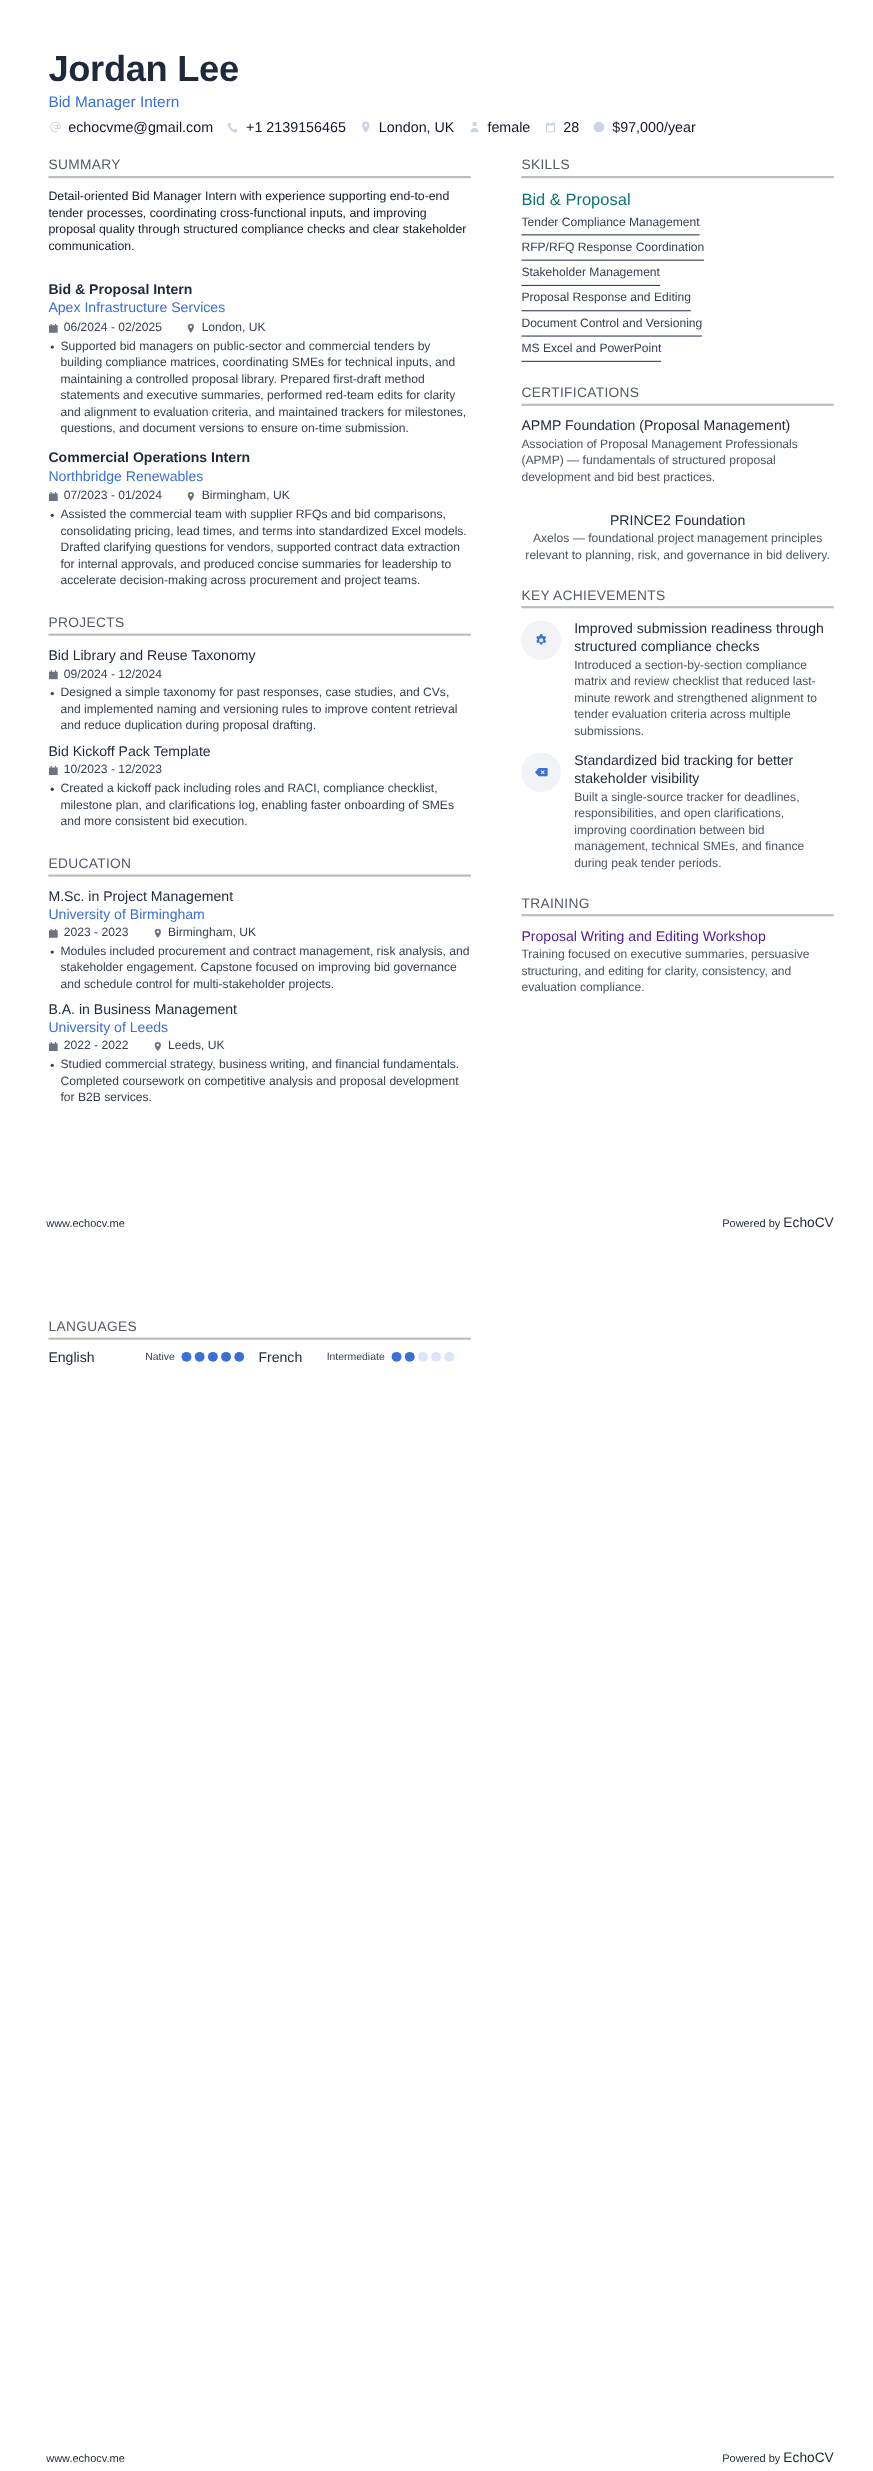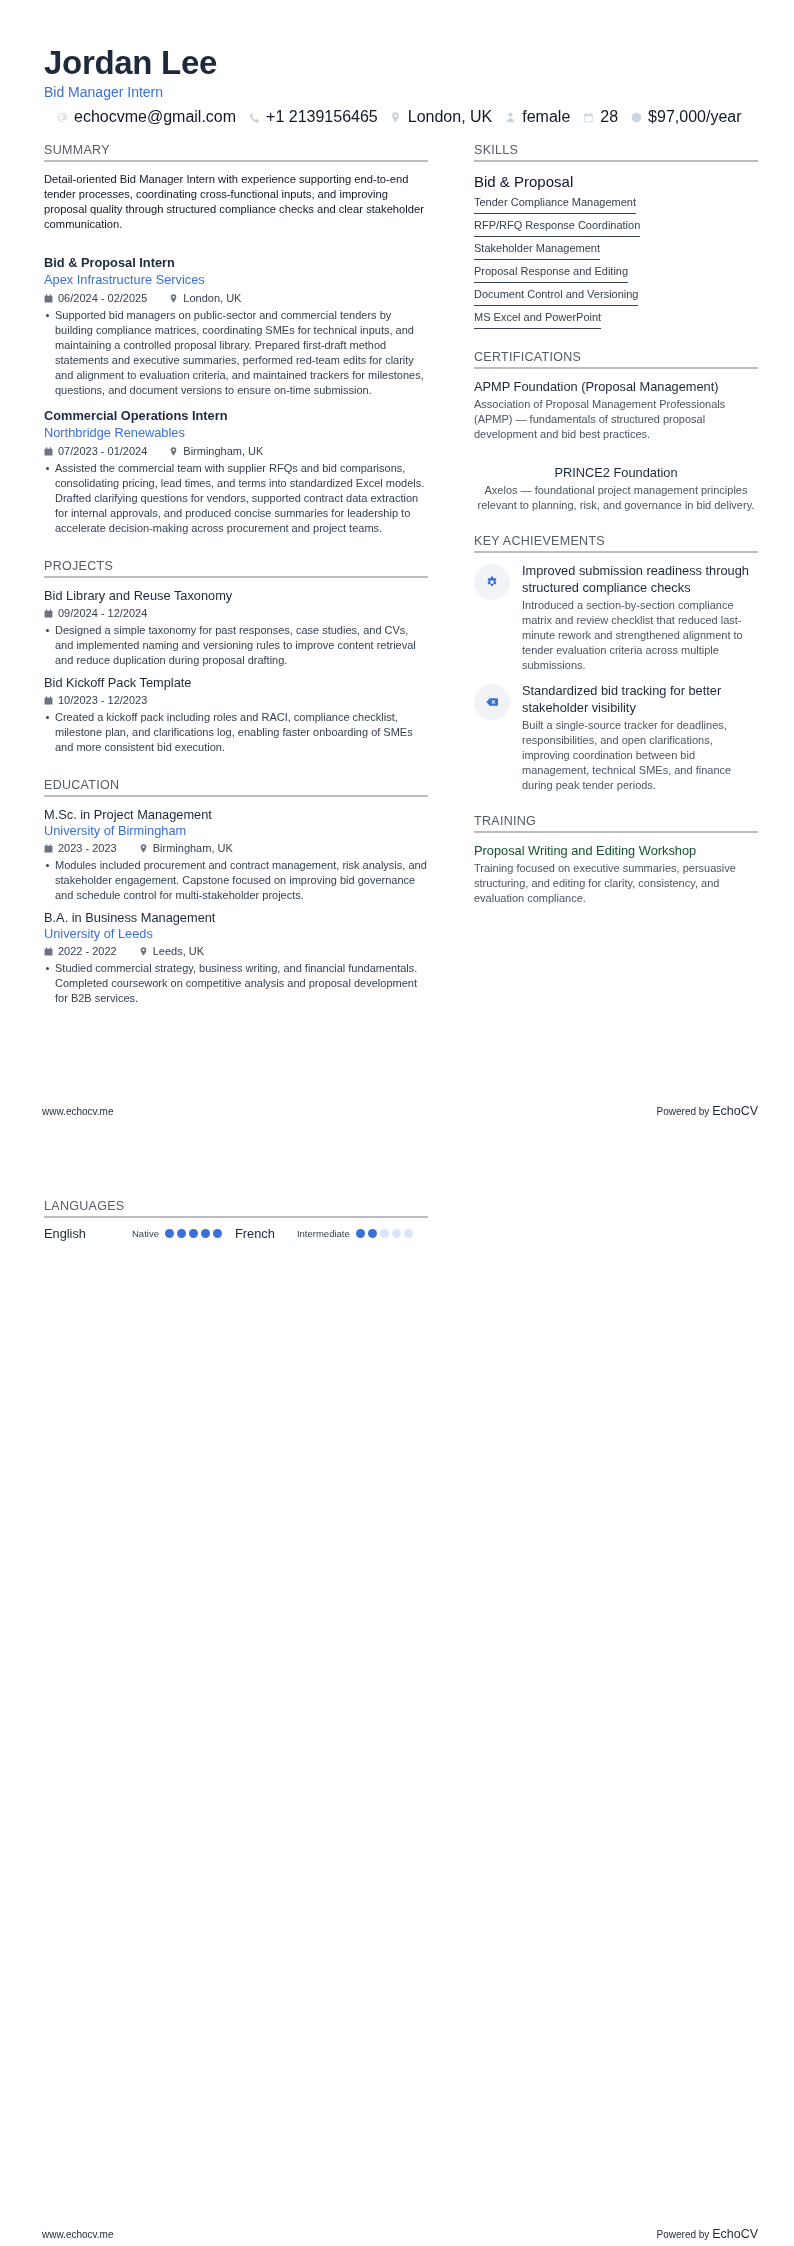--- a/index.html
+++ b/index.html
@@ -17,22 +17,22 @@
   .page2 { top: 1123px; height: 1123px; }
 
   
   .header { position: absolute; left: 44px; top: 44px; }
   .name {
     font-size: 33px; font-weight: bold; color: #1e293b;
     letter-spacing: -0.3px; line-height: 38px;
   }
   .title { font-size: 14px; color: #3b6fd6; margin-top: 1px; line-height: 18px; }
   .contacts {
-    position: absolute; left: 56px; top: 108px;
-    display: flex; align-items: center; font-size: 16px; color: #111827;
+    position: absolute; left: 44px; top: 108px;
+    display: flex; align-items: center; font-size: 13px; color: #111827;
   }
   .contact { display: flex; align-items: center; margin-right: 12px; }
   .contact .ci { width: 12px; height: 12px; margin-right: 6px; display: inline-flex; align-items: center; justify-content: center; }
   .contact .ci svg { width: 11px; height: 11px; fill: #cbd5e1; }
 
   
   .col-left { position: absolute; left: 44px; top: 142px; width: 384px; }
   .col-right { position: absolute; left: 474px; top: 142px; width: 284px; }
 
   .sec-title {
@@ -55,42 +55,42 @@
   ul.bullets li {
     position: relative; padding-left: 11px;
     font-size: 11px; line-height: 15px; color: #374151;
   }
   ul.bullets li::before {
     content: ""; position: absolute; left: 2px; top: 6px;
     width: 3px; height: 3px; border-radius: 50%; background: #374151;
   }
 
   
-  .skill-group { font-size: 15px; color: #0f172a; margin-top: 10px; line-height: 19px; }
+  .skill-group { font-size: 15px; color: #0f766e; margin-top: 10px; line-height: 19px; }
   .skill-item {
     display: inline-block; font-size: 11px; color: #374151;
     padding: 4px 0 4px 0; border-bottom: 1.5px solid #374151;
     line-height: 14px;
   }
   .skill-row { margin-top: 0; }
 
   .cert-name { font-size: 12.8px; color: #1e293b; line-height: 17px; }
   .cert-desc { font-size: 11px; line-height: 15px; color: #4b5563; margin-top: 2px; }
 
   .ach { display: flex; margin-top: 9px; }
   .ach-icon {
     width: 36px; height: 36px; border-radius: 50%; background: #f1f3f7;
     flex: 0 0 36px; display: flex; align-items: center; justify-content: center;
     margin-right: 12px; margin-top: 2px;
   }
   .ach-icon svg { width: 12px; height: 12px; fill: #3b6fd6; }
   .ach-title { font-size: 12.8px; color: #1e293b; line-height: 17px; }
   .ach-desc { font-size: 11px; line-height: 15px; color: #4b5563; margin-top: 2px; }
 
-  .train-name { font-size: 12.8px; color: #14532d; line-height: 17px; }
+  .train-name { font-size: 12.8px; color: #4c1d95; line-height: 17px; }
   .train-desc { font-size: 11px; line-height: 15px; color: #4b5563; margin-top: 2px; }
 
   .footer {
     position: absolute; left: 42px; right: 36px;
     display: flex; justify-content: space-between; align-items: baseline;
     font-size: 10px; color: #1f2937;
   }
   .footer .brand { font-size: 12.5px; color: #1f2937; }
 
   

